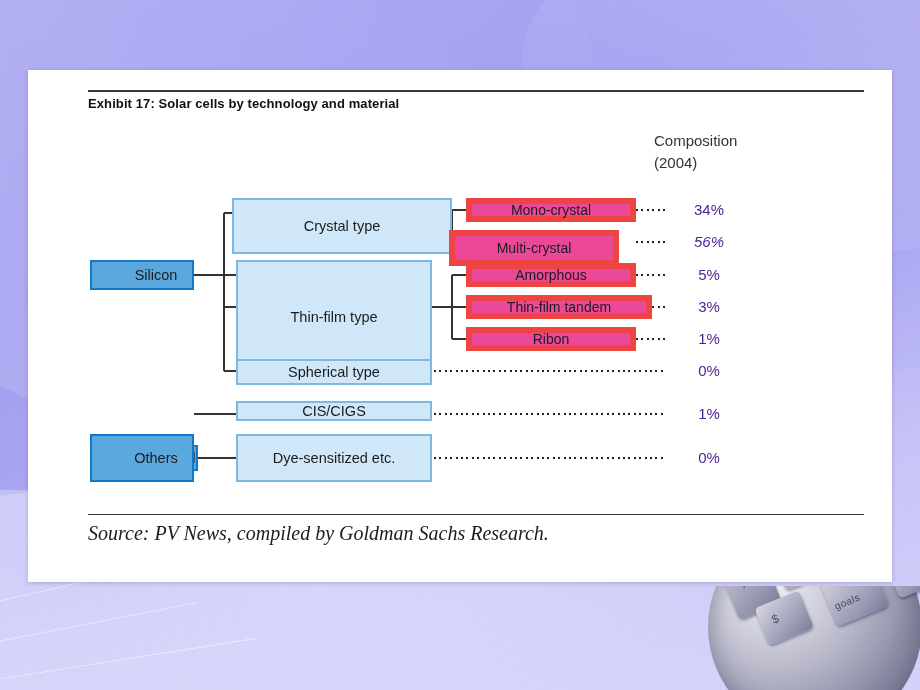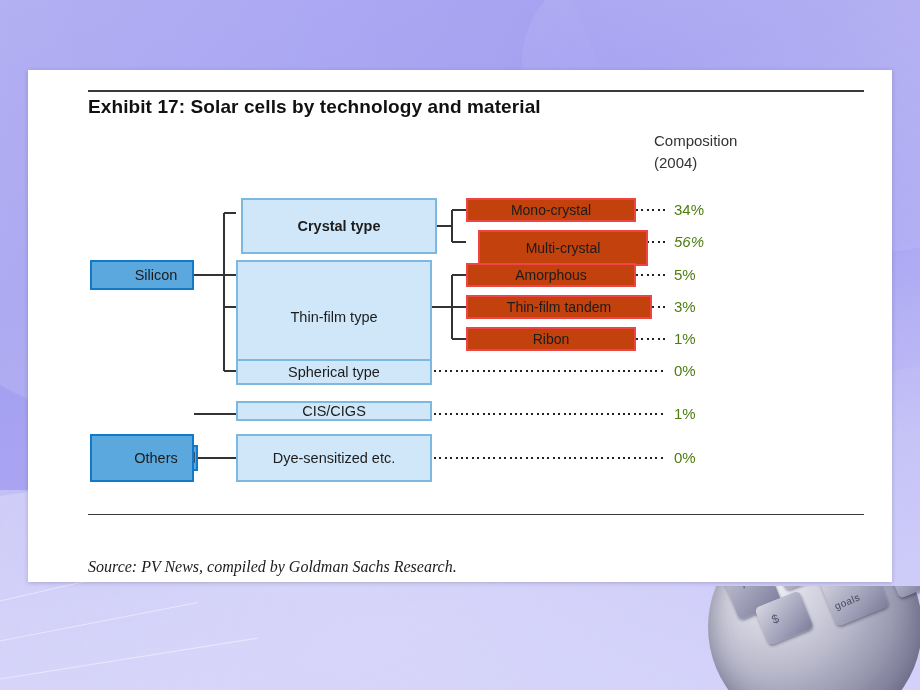--- a/index.html
+++ b/index.html
@@ -94,21 +94,21 @@
     background: #ffffff;
     box-shadow: 0 1px 4px rgba(70,70,110,0.30);
   }
 
   .title-rule {
     position: absolute; left: 60px; top: 20px;
     width: 776px; height: 2px; background: #3a3a3a;
   }
   .exhibit-title {
     position: absolute; left: 60px; top: 26px;
-    font-size: 19px; font-weight: bold; color: #111;
+    font-size: 13px; font-weight: bold; color: #111;
     letter-spacing: 0.1px;
     white-space: nowrap;
   }
 
   .comp-header {
     position: absolute; left: 626px; top: 60px;
     width: 180px; 
     font-size: 15px; color: #333; line-height: 1.45;
   }
 
@@ -127,41 +127,40 @@
   .node.root {
     background: #5aa8dd;
     border: 2px solid #1278c8;
     padding-left: 28px;
   }
   .node.mid {
     background: #cfe7f8;
     border: 2px solid #7cb8e0;
   }
   .node.leaf {
-    background: #c2410c;
-    border: 2px solid #ef4444;
+    background: #ec4899;
+    border: 6px solid #ef4444;
     font-size: 14px;
   }
   .pct {
     position: absolute;
-    width: 70px; text-align: left;
-    font-size: 15px; color: #4d7c0f;
+    width: 70px; text-align: center;
+    font-size: 15px; color: #4c1d95;
   }
 
   .source-rule {
     position: absolute; left: 60px; top: 444px;
     width: 776px; height: 1px; background: #3a3a3a;
   }
   .source-text {
     position: absolute; left: 60px; top: 452px;
     font-family: "Liberation Serif", serif;
     font-style: italic;
-    font-size: 16px;
+    font-size: 20px;
     color: #1c1c1c;
-    margin-top: 36px;
   }
 </style>
 </head>
 <body>
 
 <div class="bg-layer">
   <div class="swoosh-a"></div>
   <div class="swoosh-b"></div>
   <div class="swoosh-c"></div>
   <div class="swoosh-d"></div>
@@ -241,40 +240,40 @@
     <div class="node root" style="left:62px; top:190px; width:104px; height:30px;">
       <span>Silicon</span>
     </div>
     <div class="node root" style="left:66px; top:331px; width:104px; height:26px;margin-top:44px;">
       <span>Compound</span>
     </div>
     <div class="node root" style="left:62px; top:364px; width:104px; height:48px;">
       <span>Others</span>
     </div>
 
-    <div class="node mid" style="left:213px; top:128px; width:196px; height:56px;font-weight:bold;">
+    <div class="node mid" style="left:204px; top:128px; width:220px; height:56px;">
       <span>Crystal type</span>
     </div>
     <div class="node mid" style="left:208px; top:190px; width:196px; height:114px;">
       <span>Thin-film type</span>
     </div>
     <div class="node mid" style="left:208px; top:289px; width:196px; height:26px;">
       <span>Spherical type</span>
     </div>
     <div class="node mid" style="left:208px; top:331px; width:196px; height:20px;">
       <span>CIS/CIGS</span>
     </div>
     <div class="node mid" style="left:208px; top:364px; width:196px; height:48px;">
       <span>Dye-sensitized etc.</span>
     </div>
 
     <div class="node leaf" style="left:438px; top:128px; width:170px; height:24px;">
       <span>Mono-crystal</span>
     </div>
-    <div class="node leaf" style="left:450px; top:160px; width:170px; height:36px;">
+    <div class="node leaf" style="left:421px; top:160px; width:170px; height:36px;">
       <span>Multi-crystal</span>
     </div>
     <div class="node leaf" style="left:438px; top:193px; width:170px; height:24px;">
       <span>Amorphous</span>
     </div>
     <div class="node leaf" style="left:438px; top:225px; width:186px; height:24px;">
       <span>Thin-film tandem</span>
     </div>
     <div class="node leaf" style="left:438px; top:257px; width:170px; height:24px;">
       <span>Ribon</span>

